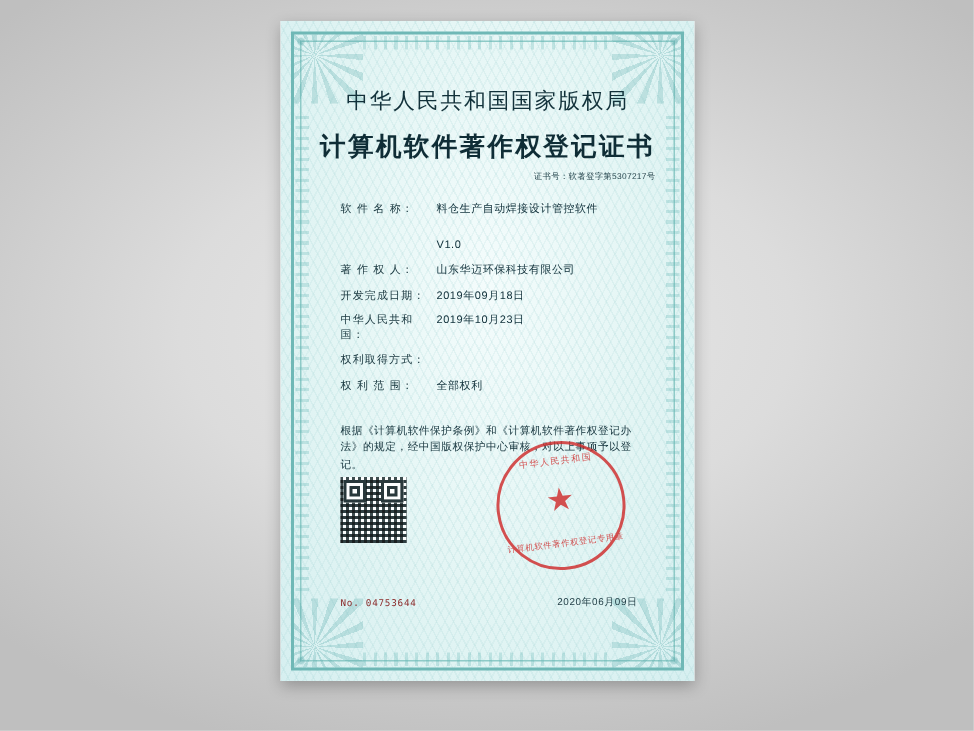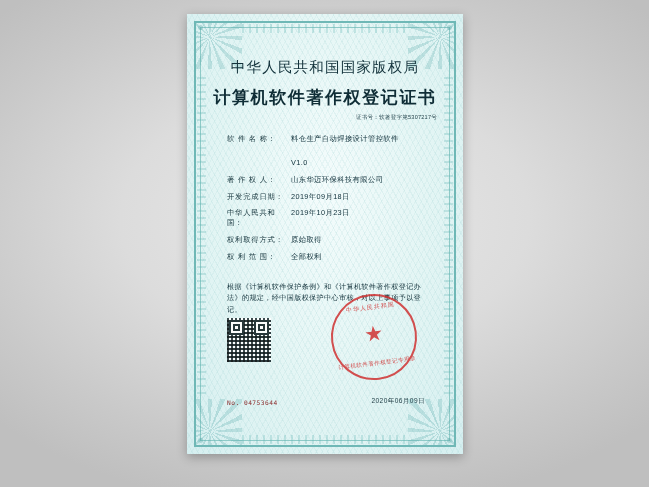--- a/index.html
+++ b/index.html
@@ -285,21 +285,20 @@
       <div class="field-row">
         <div class="field-label">开发完成日期：</div>
         <div class="field-value">2019年09月18日</div>
       </div>
       <div class="field-row">
         <div class="field-label">中华人民共和国：</div>
         <div class="field-value">2019年10月23日</div>
       </div>
       <div class="field-row">
         <div class="field-label">权利取得方式：</div>
-        <div class="field-value">原始取得</div>
       </div>
       <div class="field-row">
         <div class="field-label">权 利 范 围：</div>
         <div class="field-value">全部权利</div>
       </div>
     </div>
 
     <div id="statement">根据《计算机软件保护条例》和《计算机软件著作权登记办法》的规定，经中国版权保护中心审核，对以上事项予以登记。</div>
 
     <div id="qr"></div>

